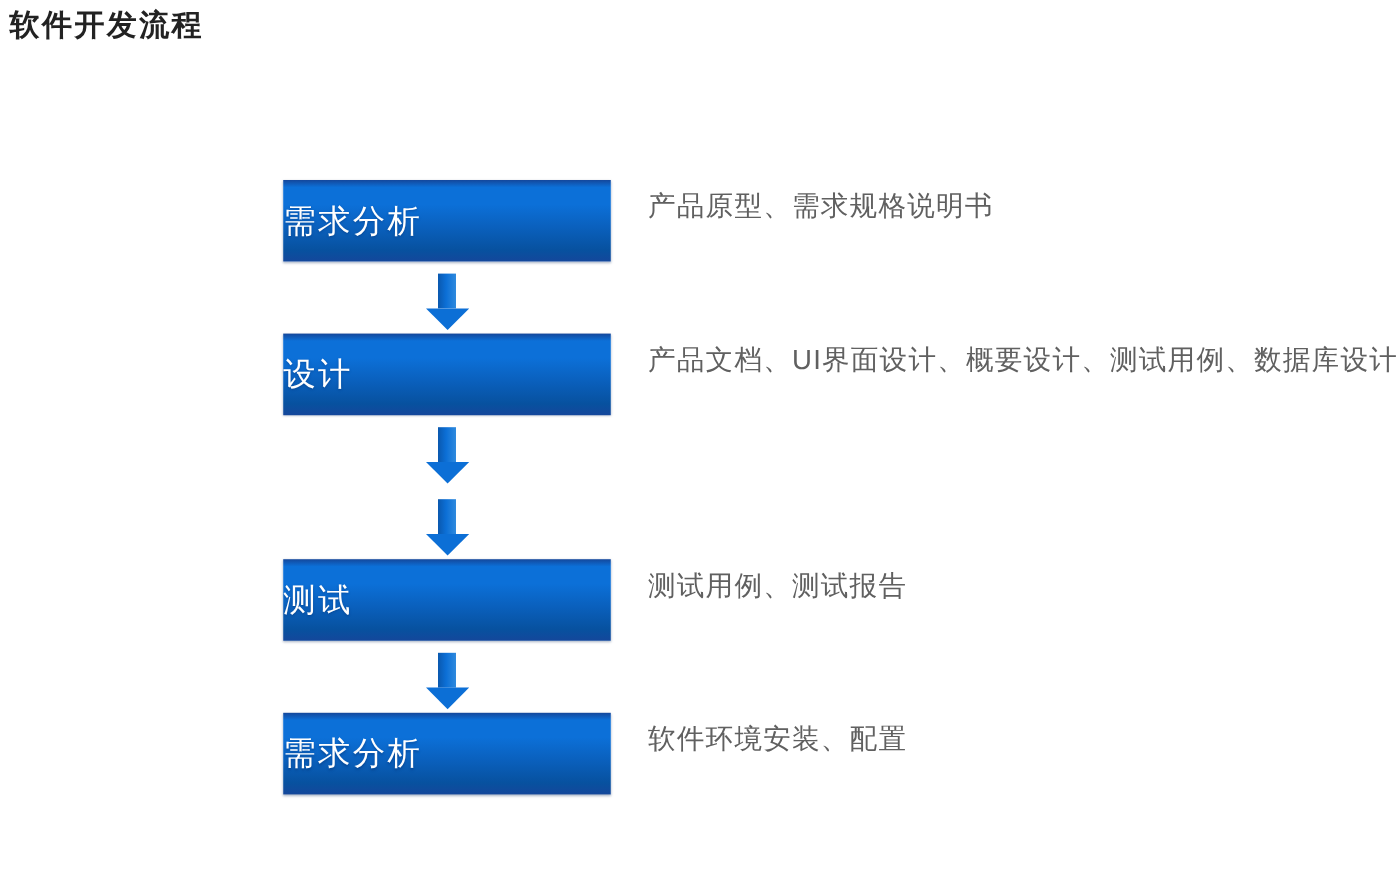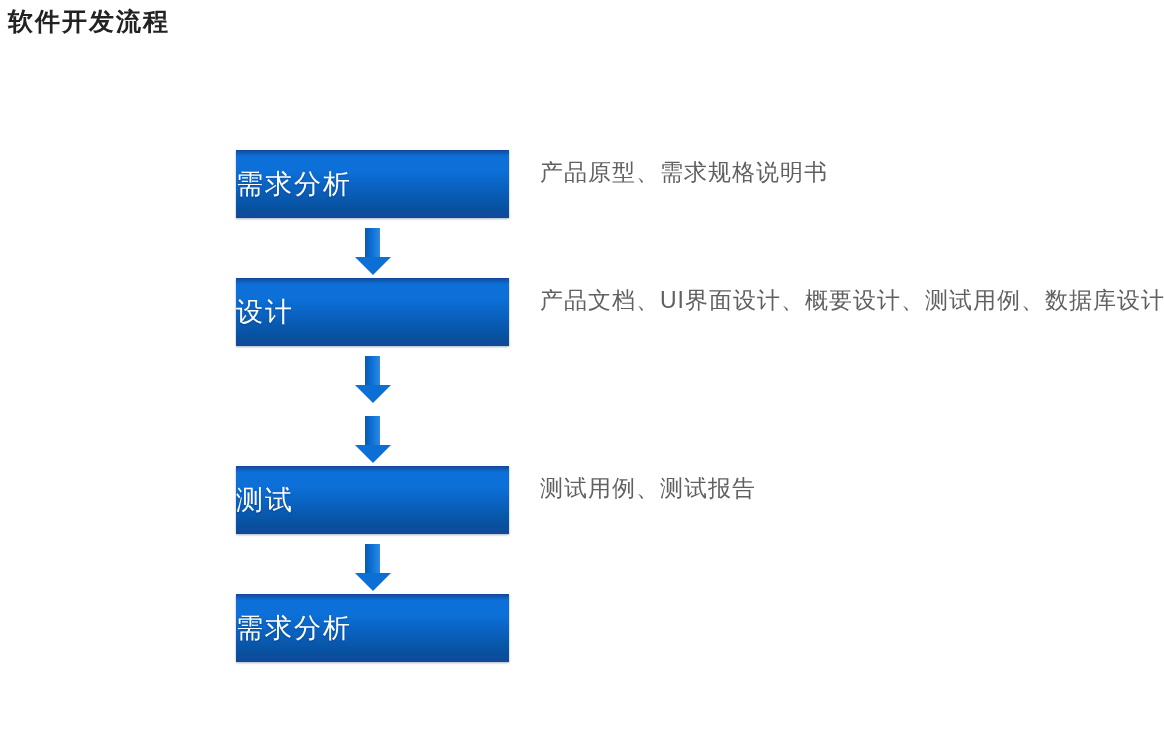--- a/index.html
+++ b/index.html
@@ -131,15 +131,16 @@
     <div class="arrow">
       <div class="arrow-stem"></div>
       <div class="arrow-head"></div>
     </div>
   </div>
 
   <div class="stage-row">
     <div class="stage-box">
       <span class="stage-label">需求分析</span>
     </div>
+    <div class="stage-desc">软件环境安装、配置</div>
   </div>
 
 </div>
 
 </body></html>

